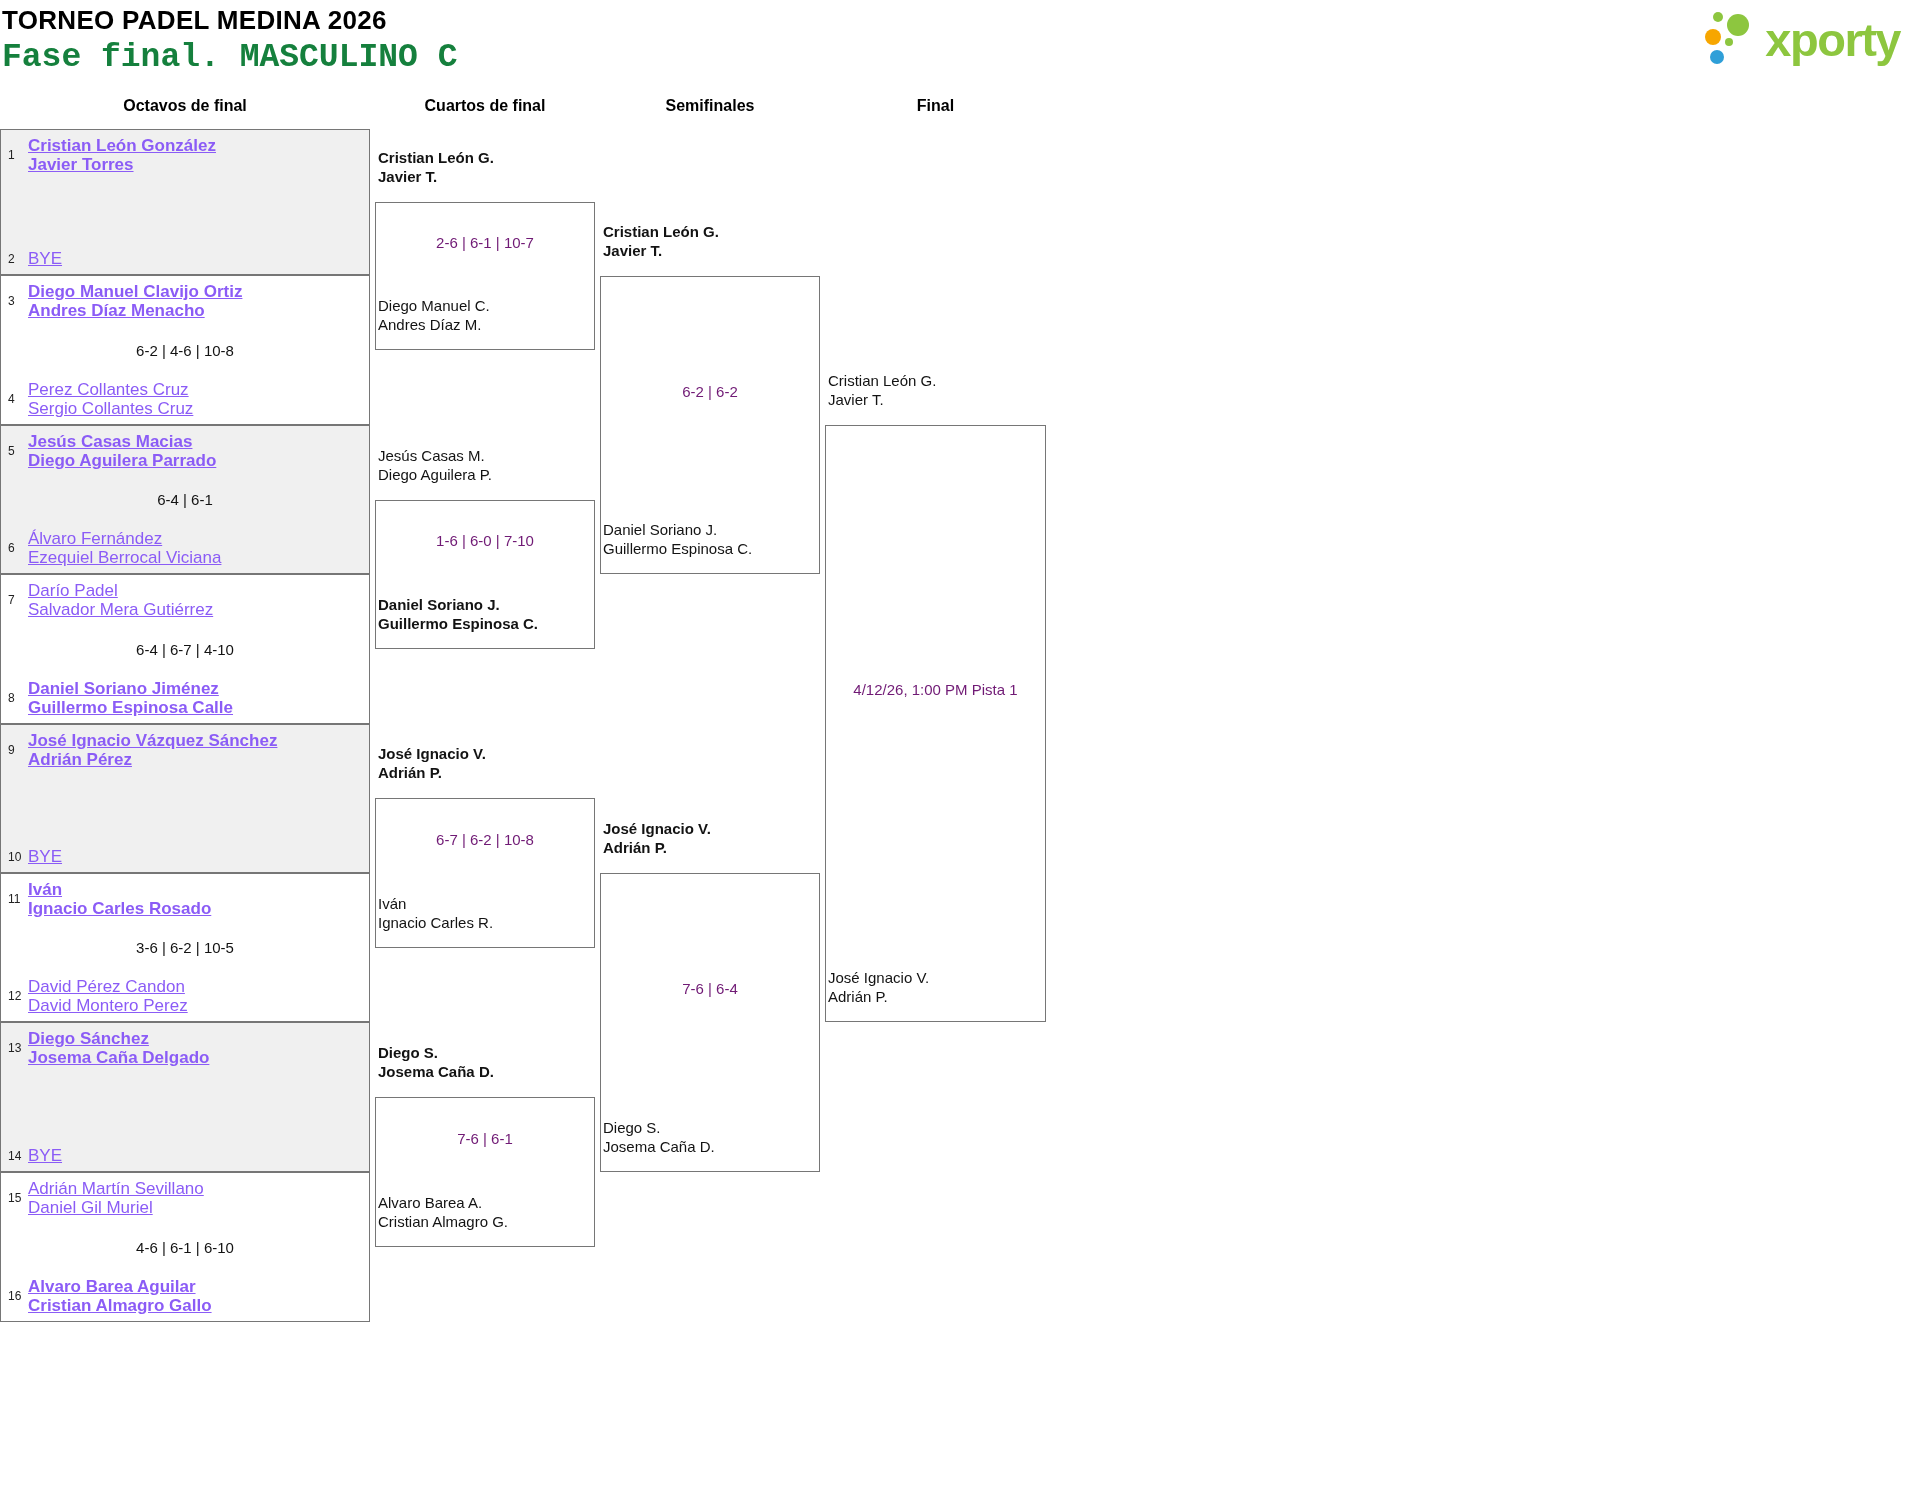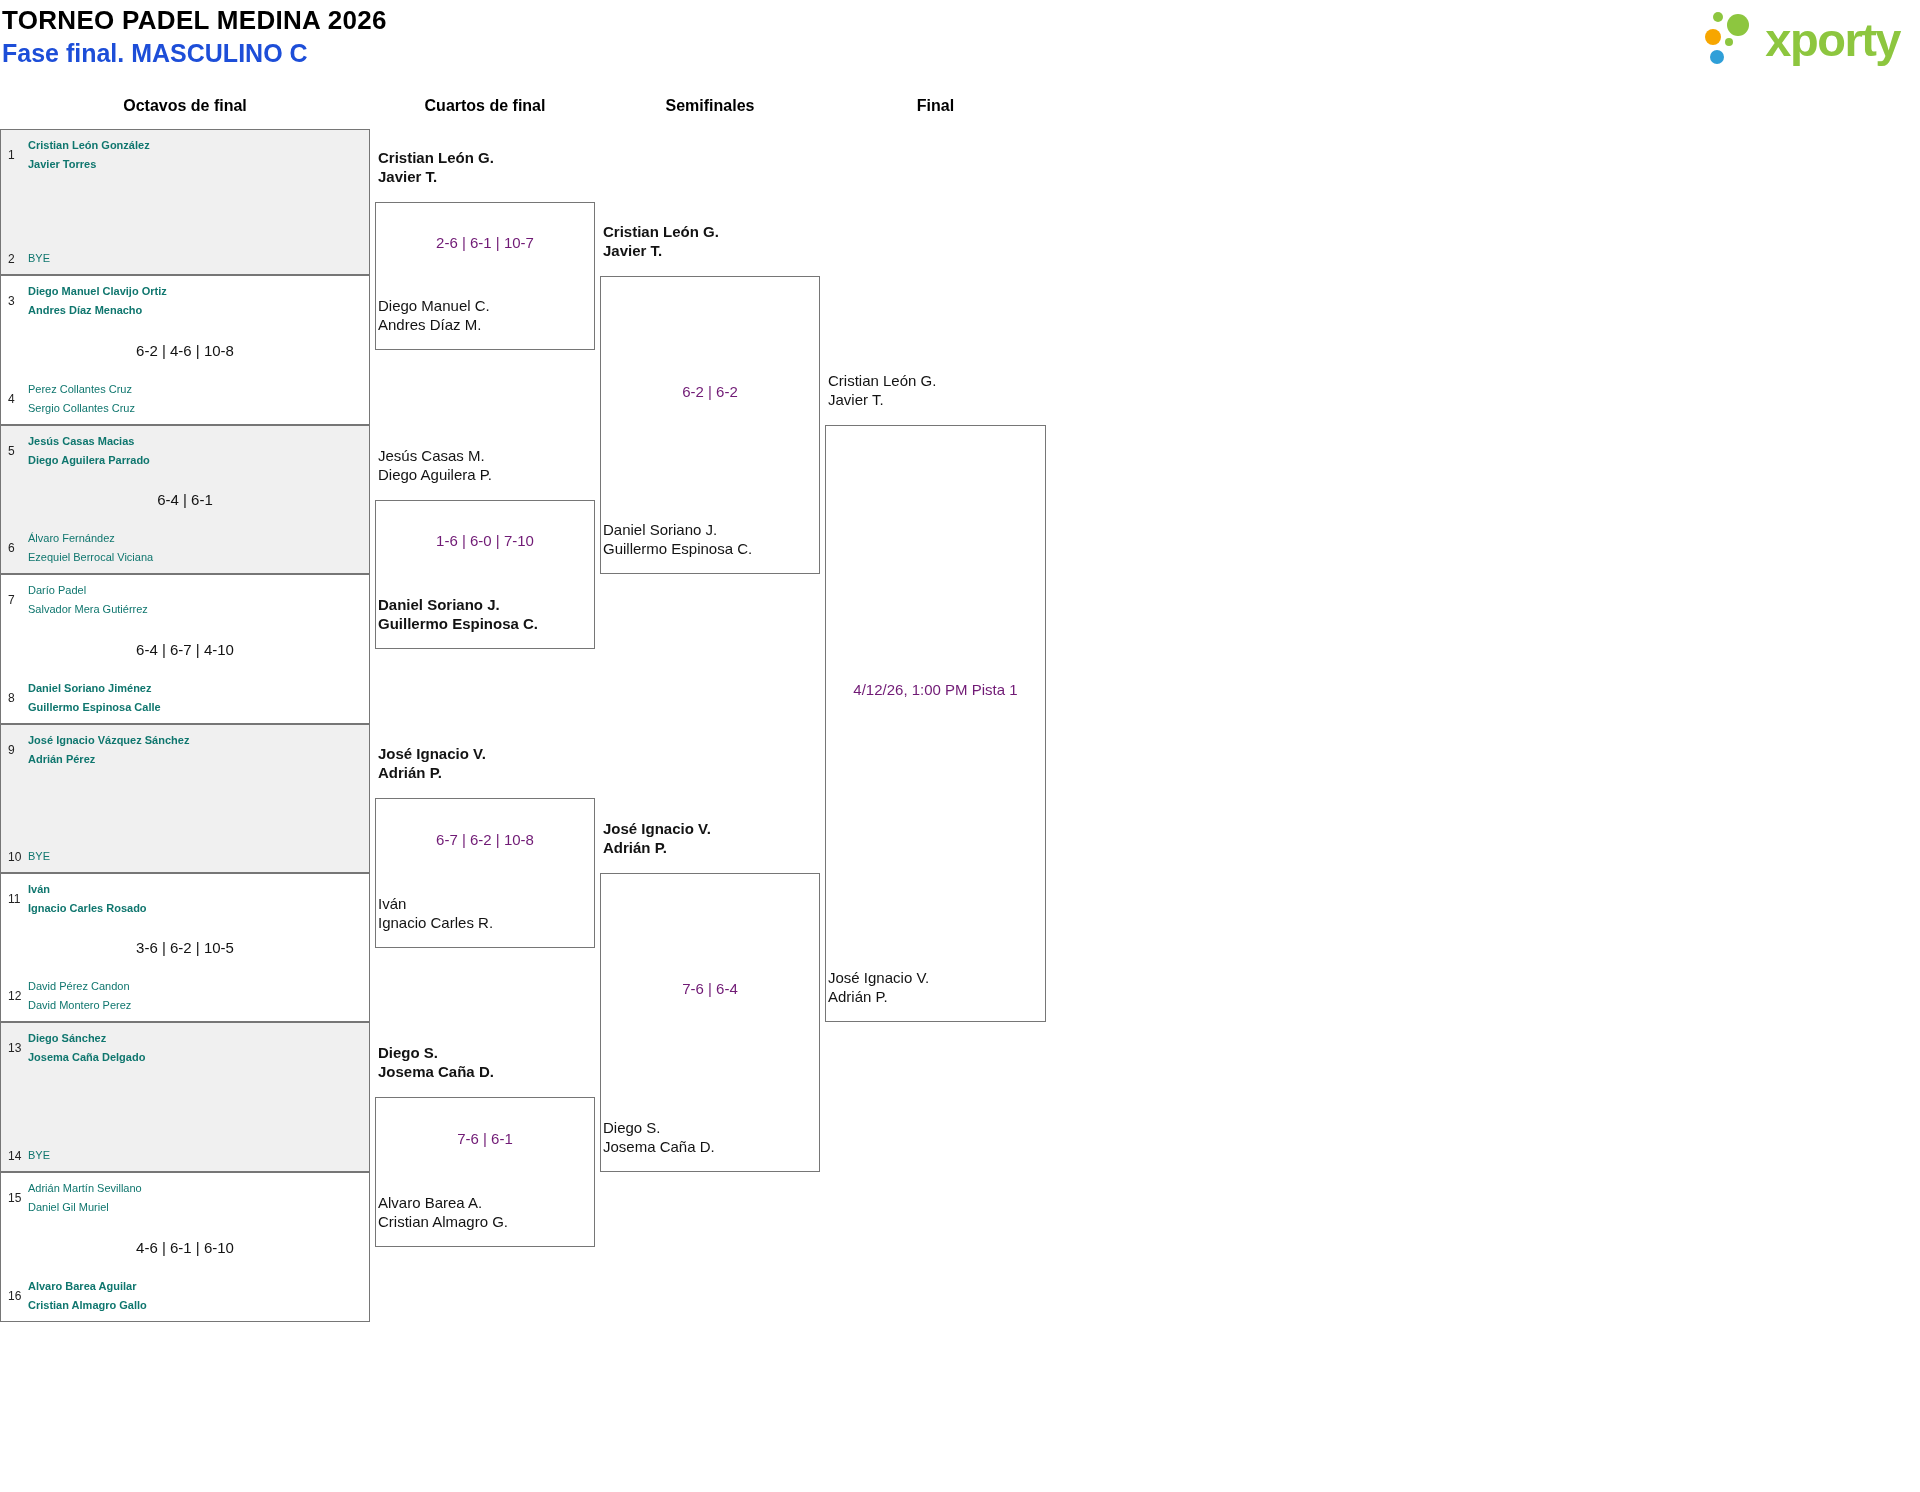--- a/index.html
+++ b/index.html
@@ -14,21 +14,21 @@
     height: 1492px;
     background: #fff;
     overflow: hidden;
   }
   .title {
     position: absolute; left: 2px; top: 5px;
     font-size: 26px; font-weight: 700; letter-spacing: 0.3px; color: #000;
   }
   .subtitle {
     position: absolute; left: 2px; top: 39px;
-    font-size: 25px; font-weight: 700; color: #1d4ed8;
+    font-size: 33px; font-weight: 700; color: #15803d; font-family: Liberation Mono, monospace;
   }
   .round-header {
     position: absolute; top: 97px;
     font-size: 16px; font-weight: 700; text-align: center; color: #000;
   }
   .box {
     position: absolute;
     border: 1px solid #767676;
     background: #fff;
   }
@@ -36,21 +36,21 @@
   .r16-box {
     left: 0; width: 370px;
     display: flex; flex-direction: column; justify-content: space-between;
     padding: 6px 0;
   }
   .team { display: flex; align-items: center; }
   .seed {
     flex: none; width: 27px; padding-left: 7px;
     font-size: 12px; color: #222;
   }
-  .names { font-size: 11px; line-height: 19px; color: #0f766e; }
+  .names { font-size: 17px; line-height: 19px; color: #8b5cf6; text-decoration: underline; }
   .nline { display: block; }
   .nline:empty { display: none; }
   .bold, .bold .nline { font-weight: 700; }
   .r16-score {
     text-align: center; font-size: 15px; height: 19px; line-height: 19px; color: #131313;
   }
   .round-rect { background: transparent; }
   .rlabel {
     position: absolute;
     font-size: 15px; line-height: 19px; color: #131313;

